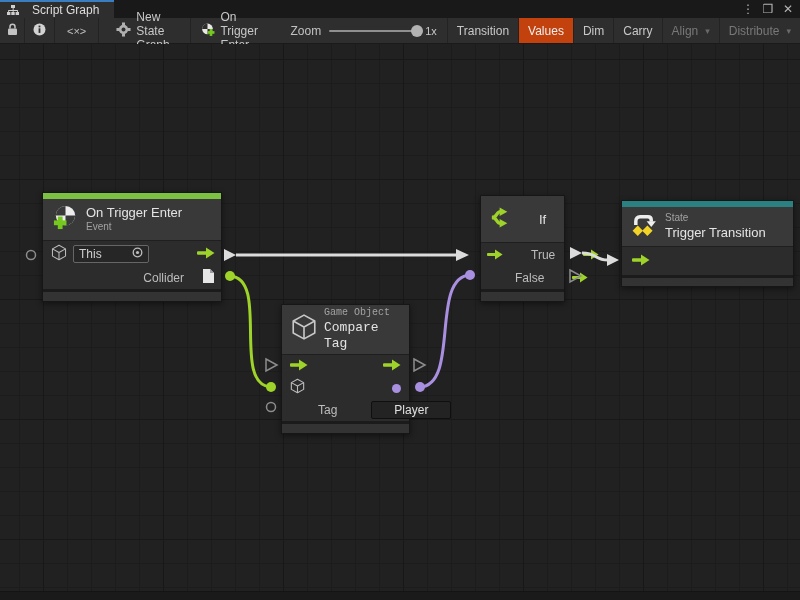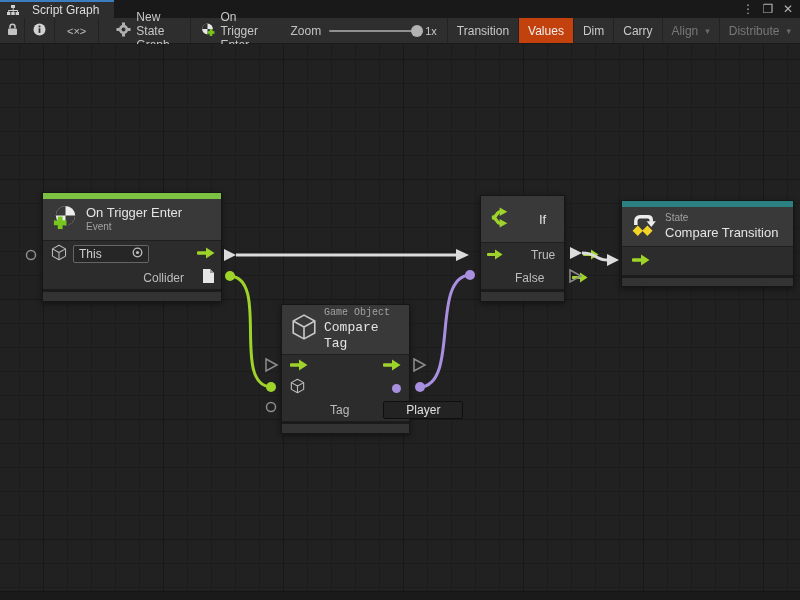--- a/index.html
+++ b/index.html
@@ -286,21 +286,21 @@
                   <path d="M12,2 L22,7.5 V18.5 L12,24 L2,18.5 V7.5 Z"></path>
                   <path d="M2,7.5 L12,13 L22,7.5 M12,13 V24"></path>
                 </g>
               </svg>
           </span>
           <span class="spacer"></span>
           <span class="dot" style="background:#a98fe0"></span>
         </div>
         <div class="nrow">
           <span class="dot" style="background:#e0914f"></span>
-          <span class="plabel" style="margin-left:12px">Tag</span>
+          <span class="plabel" style="margin-left:0">Tag</span>
           <span class="tag-field">
             <span>Player</span>
           </span>
         </div>
       </div>
       <div class="nfoot"></div>
     </div>
 
     <div class="node" id="node-if">
       <div class="nhead">
@@ -352,21 +352,21 @@
         <span>
           <svg width="27" height="26" viewBox="0 0 28 26">
               <path d="M5,13 V9 Q5,4.5 9.5,4.5 H17.5 Q21,4.5 21,8 V9.5" stroke="#ededed" stroke-width="3.6" fill="none"></path>
               <polygon points="16.2,9 25.8,9 21,15" fill="#ededed"></polygon>
               <rect x="3.2" y="15.2" width="7.6" height="7.6" transform="rotate(45 7 19)" fill="#f3d426"></rect>
               <rect x="13.2" y="15.2" width="7.6" height="7.6" transform="rotate(45 17 19)" fill="#f3d426"></rect>
             </svg>
         </span>
         <span class="ntitles">
           <span class="ncat">State</span>
-          <span class="ntitle">Compare Transition</span>
+          <span class="ntitle">Trigger Transition</span>
         </span>
       </div>
       <div class="nbody">
         <div class="nrow">
           <span>
             <svg width="18" height="12" viewBox="0 0 18 12">
                 <rect x="0" y="4.3" width="10" height="3.4" rx="1" fill="#9ed32a"></rect>
                 <polygon points="9,0.5 17.5,6 9,11.5" fill="#9ed32a"></polygon>
               </svg>
           </span>

